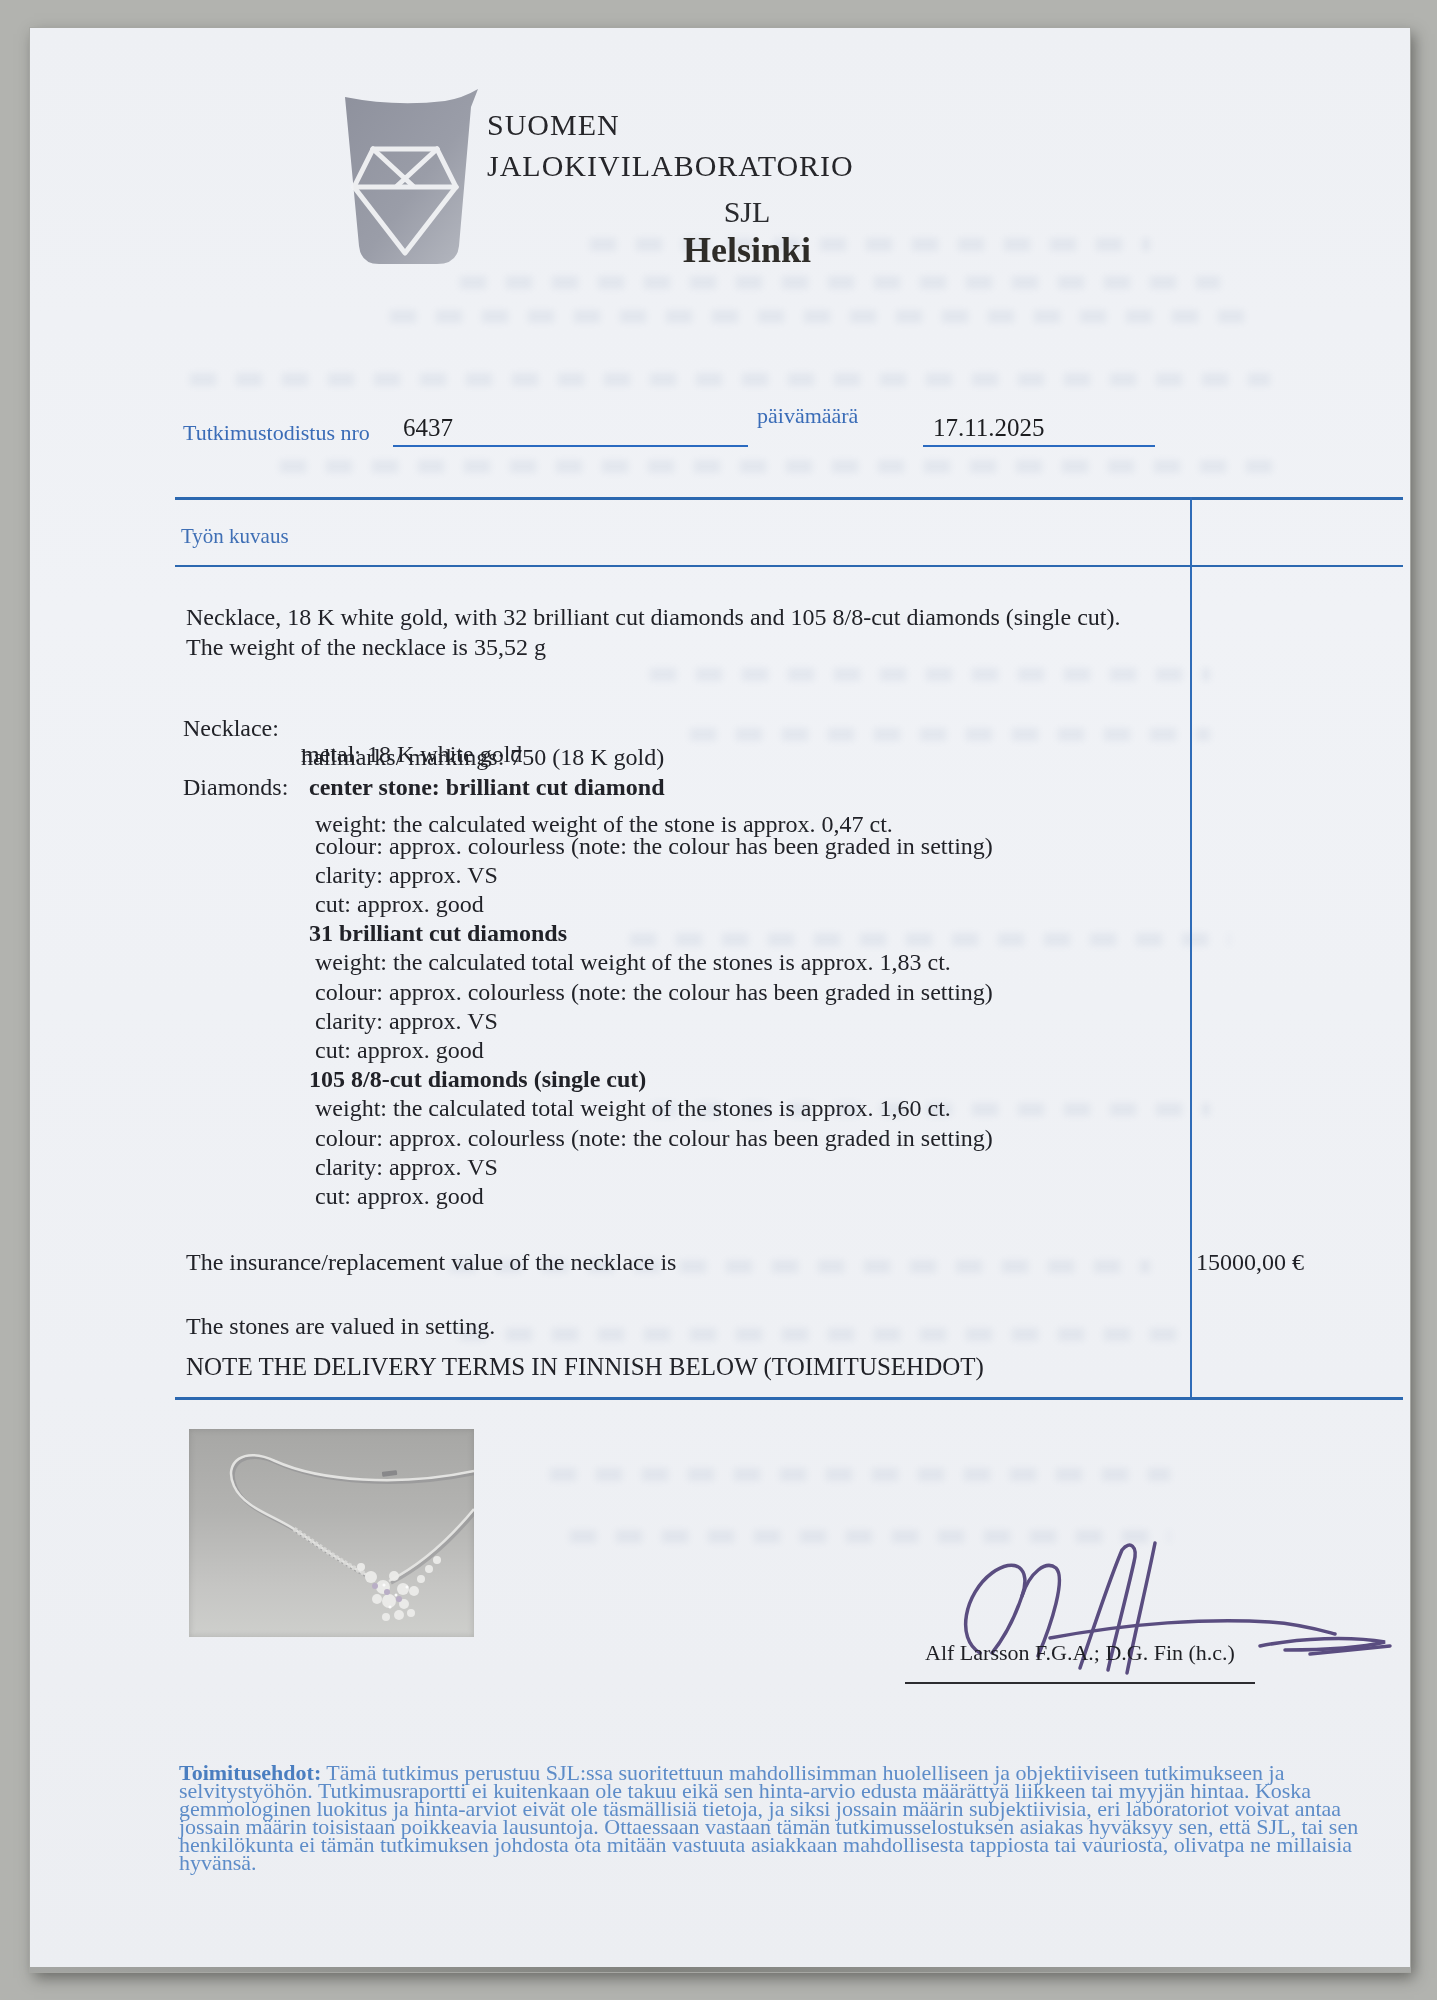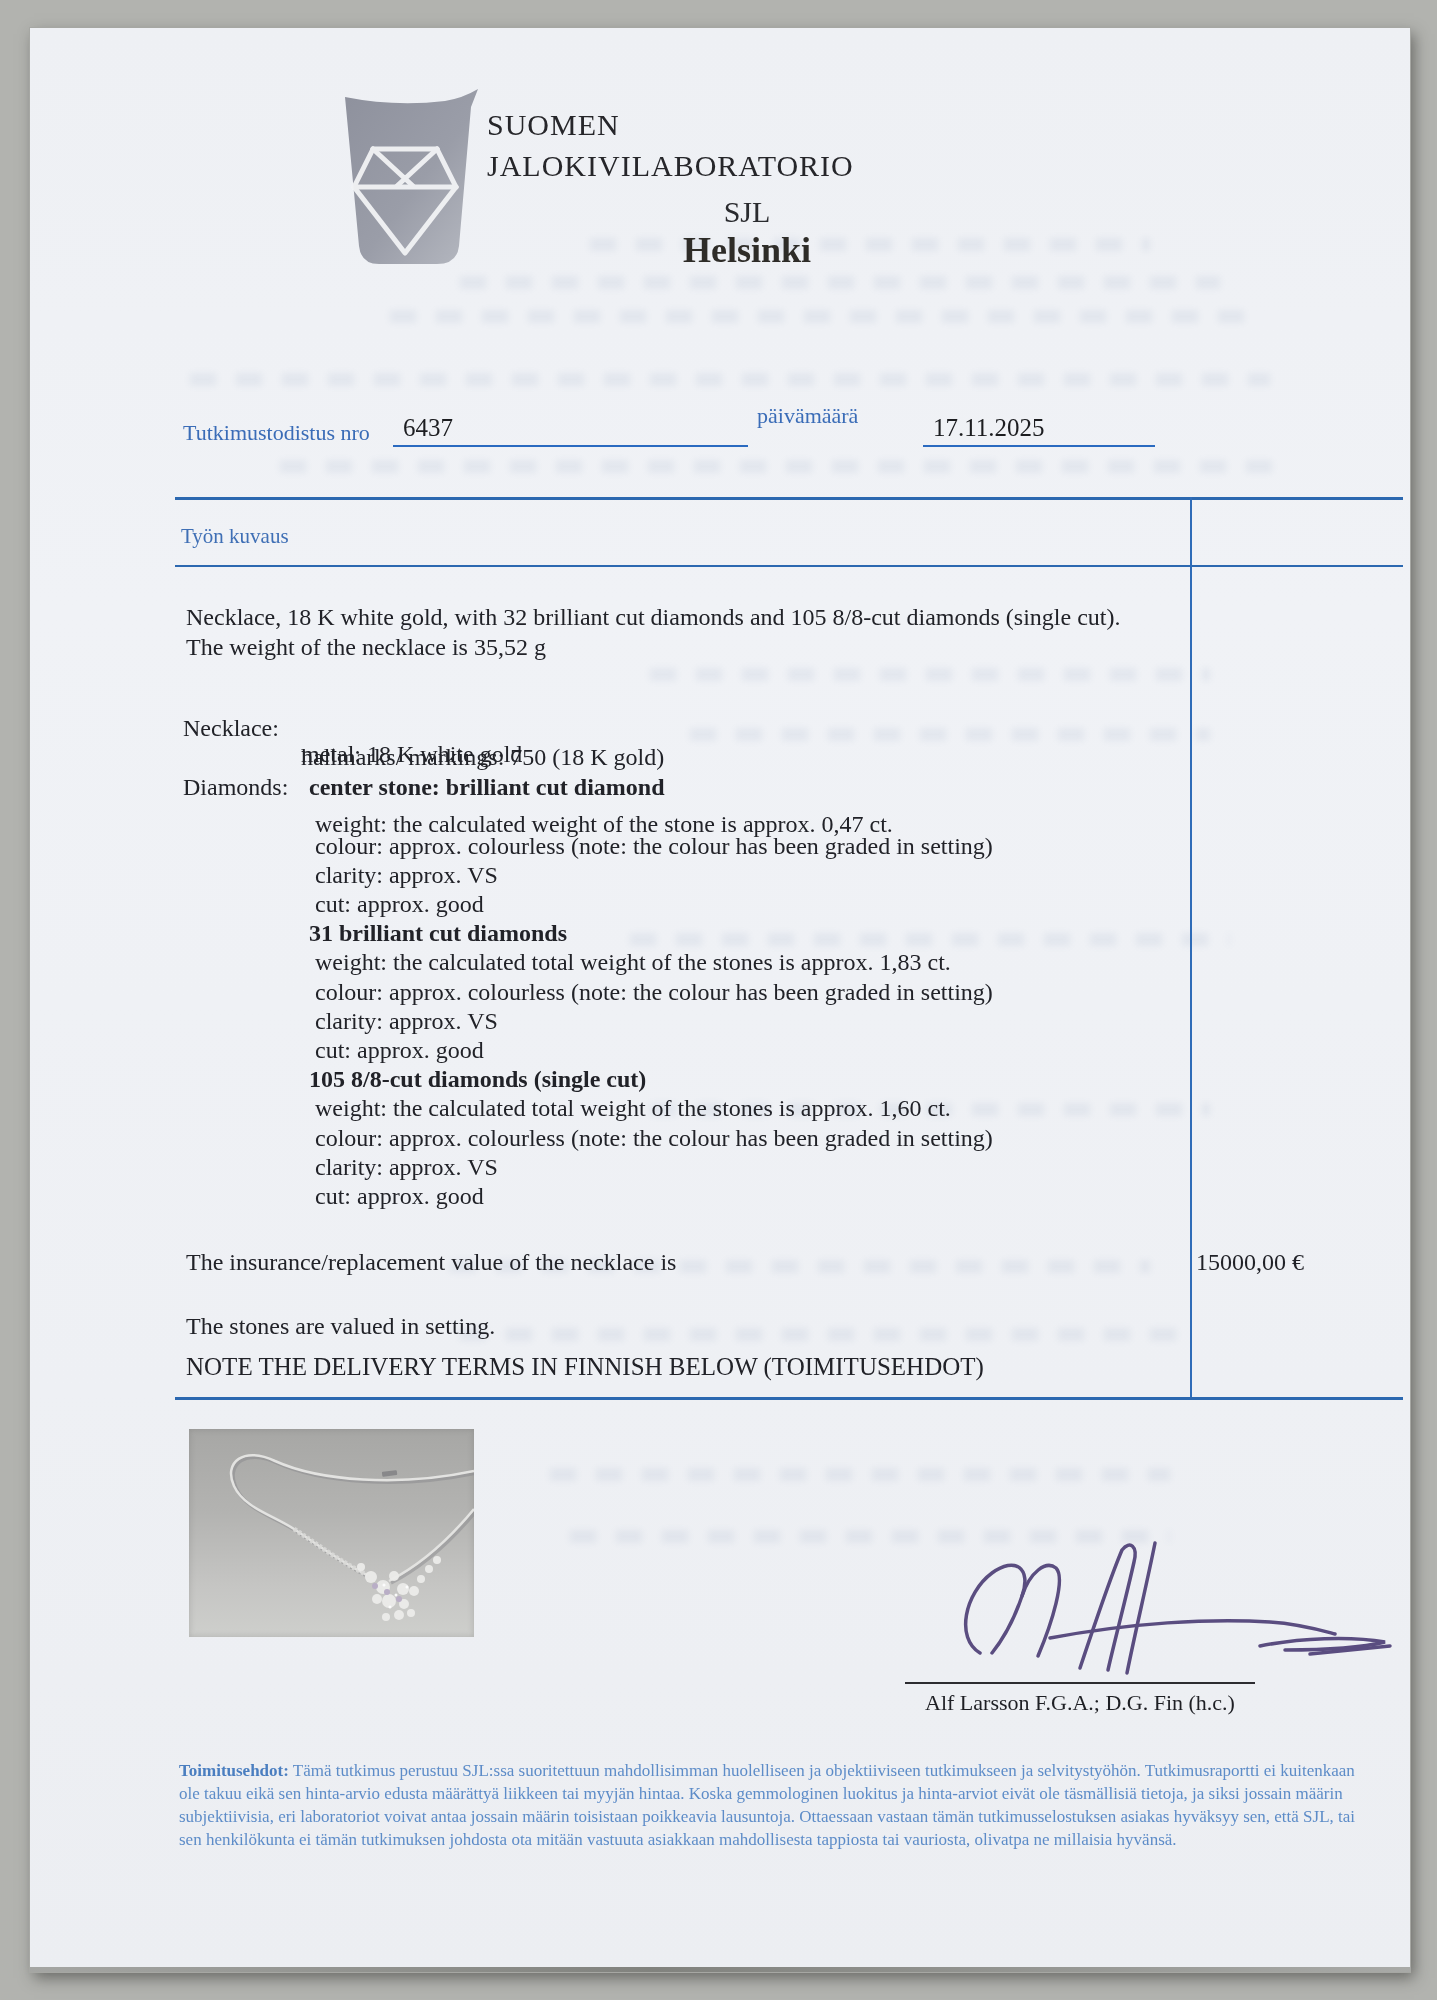--- a/index.html
+++ b/index.html
@@ -51,26 +51,26 @@
   
   .photo{
     position:absolute;left:159px;top:1401px;width:285px;height:208px;
     background:linear-gradient(180deg,#a7a7a5 0%,#b3b3b1 40%,#c5c5c3 75%,#cecfcc 100%);
     box-shadow:inset 0 0 6px rgba(80,80,80,.25);
   }
   .photo svg{display:block;width:100%;height:100%;}
   
   .sig-svg{position:absolute;left:900px;top:1510px;width:480px;height:150px;}
   .sig-line{position:absolute;left:875px;top:1654px;width:350px;height:2px;background:#2c2c30;}
-  .sig-name{position:absolute;left:869px;top:1662px;width:362px;text-align:center;
+  .sig-name{position:absolute;left:869px;top:1612px;width:362px;text-align:center;
             font-size:22px;color:#1e1f24;white-space:nowrap;}
   
   .terms{
     position:absolute;left:149px;top:1714px;width:1192px;
-    font-size:17px;line-height:23px;color:#5d8cc8;text-align:left;
+    font-size:22px;line-height:18px;color:#5d8cc8;text-align:left;
   }
   .terms b{color:#4a7ec0;}
 </style>
 </head>
 <body>
 
 <div class="paper">
 
   <div class="bleed" style="top:210px;left:560px;width:560px;"></div>
   <div class="bleed" style="top:248px;left:430px;width:760px;"></div>

